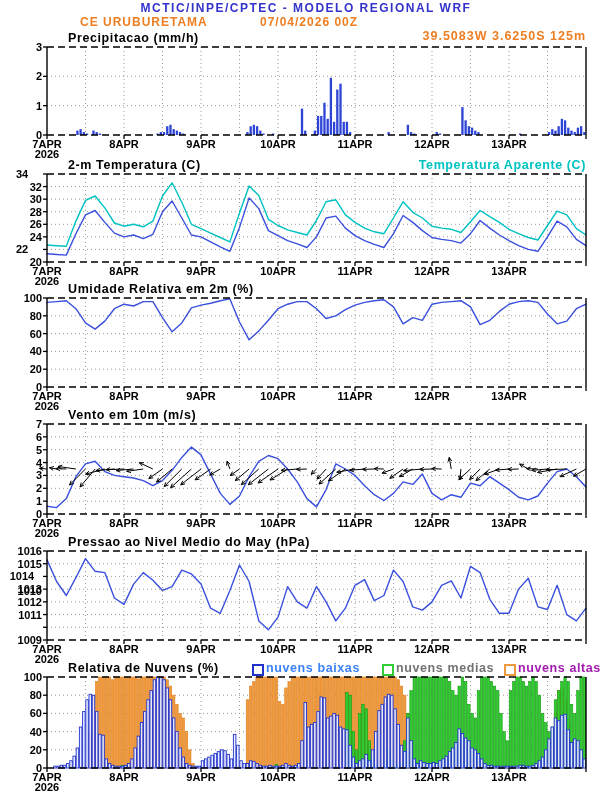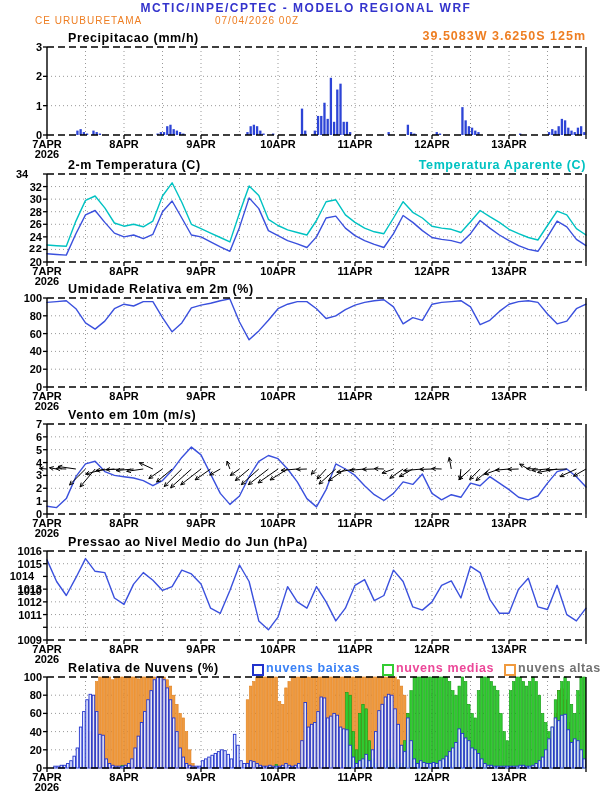--- a/index.html
+++ b/index.html
@@ -1,49 +1,49 @@
 <!DOCTYPE html>
 <html><head>
 <meta charset="utf-8">
 <style>
   html,body{margin:0;padding:0;background:#fff;}
   body{width:612px;height:792px;position:relative;overflow:hidden;
        font-family:"Liberation Sans",sans-serif;}
   .abs{position:absolute;white-space:nowrap;}
   .main-title{top:1px;left:0;width:612px;text-align:center;
       font-size:12px;font-weight:bold;letter-spacing:1.5px;}
-  .hdr2{top:15px;font-size:10px;font-weight:normal;letter-spacing:1px;}
+  .hdr2{top:15px;font-size:12px;font-weight:bold;letter-spacing:1px;margin-left:45px;}
   .coords{top:29px;right:26px;font-size:12.5px;font-weight:bold;letter-spacing:1px;}
   .ptitle{font-size:12.5px;font-weight:bold;letter-spacing:0.6px;color:#000;}
   .lbl{position:absolute;font-size:11px;font-weight:bold;color:#000;white-space:nowrap;}
   .sq{position:absolute;width:8px;height:8px;border-width:2px;border-style:solid;background:#fff;}
   svg{position:absolute;top:0;left:0;}
 </style>
 </head>
 <body>
 
 <div class="abs main-title" id="t-main" style="color: rgb(51, 51, 204);">MCTIC/INPE/CPTEC - MODELO REGIONAL WRF</div>
 <div class="abs hdr2" style="left: 35px; color: rgb(238, 126, 34);" id="t-station">CE URUBURETAMA</div>
 <div class="abs hdr2" style="left: 215px; color: rgb(238, 126, 34);" id="t-run">07/04/2026 00Z</div>
 <div class="abs coords" id="t-coords" style="color: rgb(238, 126, 34);">39.5083W 3.6250S 125m</div>
 
 <div class="abs ptitle" style="left:68px;top:31px;">Precipitacao (mm/h)</div>
 <div class="abs ptitle" style="left:68px;top:158px;">2-m Temperatura (C)</div>
 <div class="abs ptitle" style="right: 26px; top: 158px; color: rgb(0, 194, 194);" id="t-apparent">Temperatura Aparente (C)</div>
 <div class="abs ptitle" style="left:68px;top:282px;">Umidade Relativa em 2m (%)</div>
 <div class="abs ptitle" style="left:68px;top:408px;">Vento em 10m (m/s)</div>
-<div class="abs ptitle" style="left:68px;top:535px;">Pressao ao Nivel Medio do Jun (hPa)</div>
+<div class="abs ptitle" style="left:68px;top:535px;">Pressao ao Nivel Medio do May (hPa)</div>
 <div class="abs ptitle" style="left:68px;top:661px;">Relativa de Nuvens (%)</div>
 
 <span class="sq" id="sq-low" style="left: 252px; top: 664px; border-color: rgb(34, 51, 204);"></span>
 <div class="abs ptitle" id="lg-low" style="left: 266px; top: 661px; color: #3b82f6;">nuvens baixas</div>
 <span class="sq" id="sq-mid" style="left: 382px; top: 664px; border-color: rgb(51, 204, 51);"></span>
-<div class="abs ptitle" id="lg-mid" style="left: 396px; top: 661px; color: #ec4899;">nuvens medias</div>
+<div class="abs ptitle" id="lg-mid" style="left: 396px; top: 661px; color: #737373;">nuvens medias</div>
 <span class="sq" id="sq-high" style="left: 504px; top: 664px; border-color: rgb(240, 154, 62);"></span>
-<div class="abs ptitle" id="lg-high" style="left: 518px; top: 661px; color: #737373;">nuvens altas</div>
+<div class="abs ptitle" id="lg-high" style="left: 518px; top: 661px; color: #a21caf;">nuvens altas</div>
 
 <svg id="chart" width="612" height="792" viewBox="0 0 612 792">
     <line x1="85.5" y1="47" x2="85.5" y2="135" stroke="#999999" stroke-width="1" stroke-dasharray="1,3"></line>
     <line x1="124" y1="47" x2="124" y2="135" stroke="#999999" stroke-width="1" stroke-dasharray="1,3"></line>
     <line x1="162.5" y1="47" x2="162.5" y2="135" stroke="#999999" stroke-width="1" stroke-dasharray="1,3"></line>
     <line x1="201" y1="47" x2="201" y2="135" stroke="#999999" stroke-width="1" stroke-dasharray="1,3"></line>
     <line x1="239.5" y1="47" x2="239.5" y2="135" stroke="#999999" stroke-width="1" stroke-dasharray="1,3"></line>
     <line x1="278" y1="47" x2="278" y2="135" stroke="#999999" stroke-width="1" stroke-dasharray="1,3"></line>
     <line x1="316.5" y1="47" x2="316.5" y2="135" stroke="#999999" stroke-width="1" stroke-dasharray="1,3"></line>
     <line x1="355" y1="47" x2="355" y2="135" stroke="#999999" stroke-width="1" stroke-dasharray="1,3"></line>
@@ -838,21 +838,21 @@
     <div class="lbl" style="left: 2px; width: 40px; top: 41px; text-align: right;">3</div>
     <div class="lbl" style="left: 25px; width: 44px; top: 138px; text-align: center;">7APR</div>
     <div class="lbl" style="left: 25px; width: 44px; top: 148px; text-align: center;">2026</div>
     <div class="lbl" style="left: 102px; width: 44px; top: 138px; text-align: center;">8APR</div>
     <div class="lbl" style="left: 179px; width: 44px; top: 138px; text-align: center;">9APR</div>
     <div class="lbl" style="left: 256px; width: 44px; top: 138px; text-align: center;">10APR</div>
     <div class="lbl" style="left: 333px; width: 44px; top: 138px; text-align: center;">11APR</div>
     <div class="lbl" style="left: 410px; width: 44px; top: 138px; text-align: center;">12APR</div>
     <div class="lbl" style="left: 487px; width: 44px; top: 138px; text-align: center;">13APR</div>
     <div class="lbl" style="left: 2px; width: 40px; top: 256px; text-align: right;">20</div>
-    <div class="lbl" style="left: 2px; width: 40px; top: 243.429px; text-align: right; font-family: Liberation Mono, monospace;">22</div>
+    <div class="lbl" style="left: 2px; width: 40px; top: 243.429px; text-align: center;">22</div>
     <div class="lbl" style="left: 2px; width: 40px; top: 230.857px; text-align: right;">24</div>
     <div class="lbl" style="left: 2px; width: 40px; top: 218.286px; text-align: right;">26</div>
     <div class="lbl" style="left: 2px; width: 40px; top: 205.714px; text-align: right;">28</div>
     <div class="lbl" style="left: 2px; width: 40px; top: 193.143px; text-align: right;">30</div>
     <div class="lbl" style="left: 2px; width: 40px; top: 180.571px; text-align: right;">32</div>
     <div class="lbl" style="left: 2px; width: 40px; top: 168px; text-align: center;">34</div>
     <div class="lbl" style="left: 25px; width: 44px; top: 265px; text-align: center;">7APR</div>
     <div class="lbl" style="left: 25px; width: 44px; top: 275px; text-align: center;">2026</div>
     <div class="lbl" style="left: 102px; width: 44px; top: 265px; text-align: center;">8APR</div>
     <div class="lbl" style="left: 179px; width: 44px; top: 265px; text-align: center;">9APR</div>

